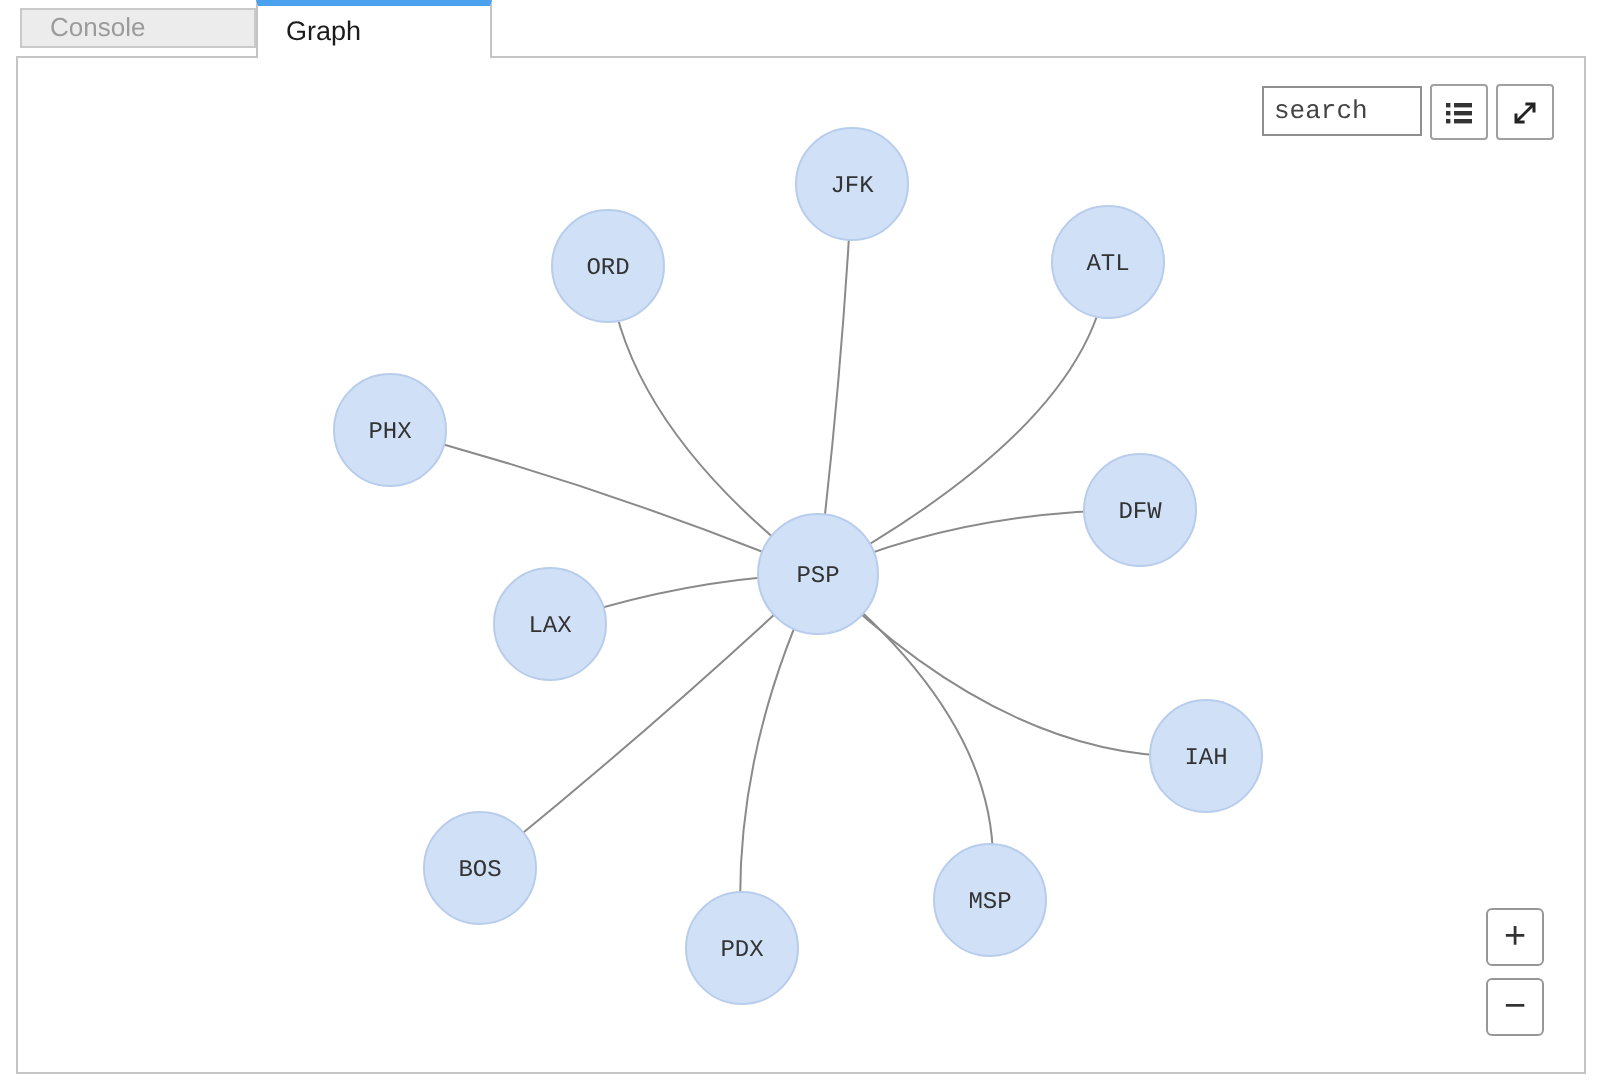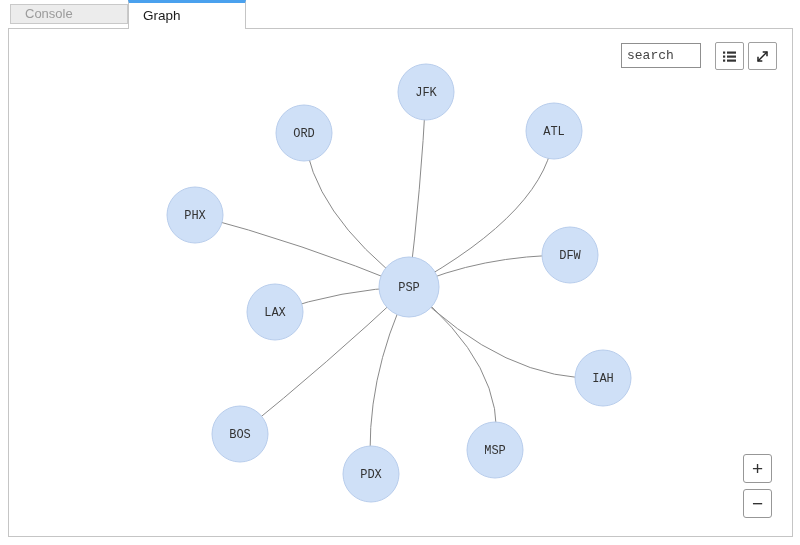--- a/index.html
+++ b/index.html
@@ -27,21 +27,21 @@
     position:absolute;left:8px;top:28px;width:785px;height:509px;
     box-sizing:border-box;border:1px solid #c5c5c5;background:#fff;z-index:1;
   }
   .graph-canvas{position:absolute;left:0;top:0;width:100%;height:100%;}
   
   .toolbar{
     position:absolute;top:13px;right:15px;
     display:flex;align-items:flex-start;z-index:5;
   }
   .search-input{
-    box-sizing:border-box;width:80px;height:25px;margin-top:1px;margin-right:14px;
+    box-sizing:border-box;width:80px;height:25px;margin-top:1px;margin-right:4px;
     border:1px solid #8f8f8f;border-radius:0;
     font-family:"Liberation Mono",monospace;font-size:13px;color:#333;
     padding:2px 5px;outline:none;background:#fff;
   }
   .search-input::placeholder{color:#444;opacity:1;}
   .tool-btn{
     box-sizing:border-box;width:29px;height:28px;margin-left:4px;
     background:#fff;border:1px solid #a0a0a0;border-radius:2px;
     display:flex;align-items:center;justify-content:center;
     padding:0;cursor:pointer;

